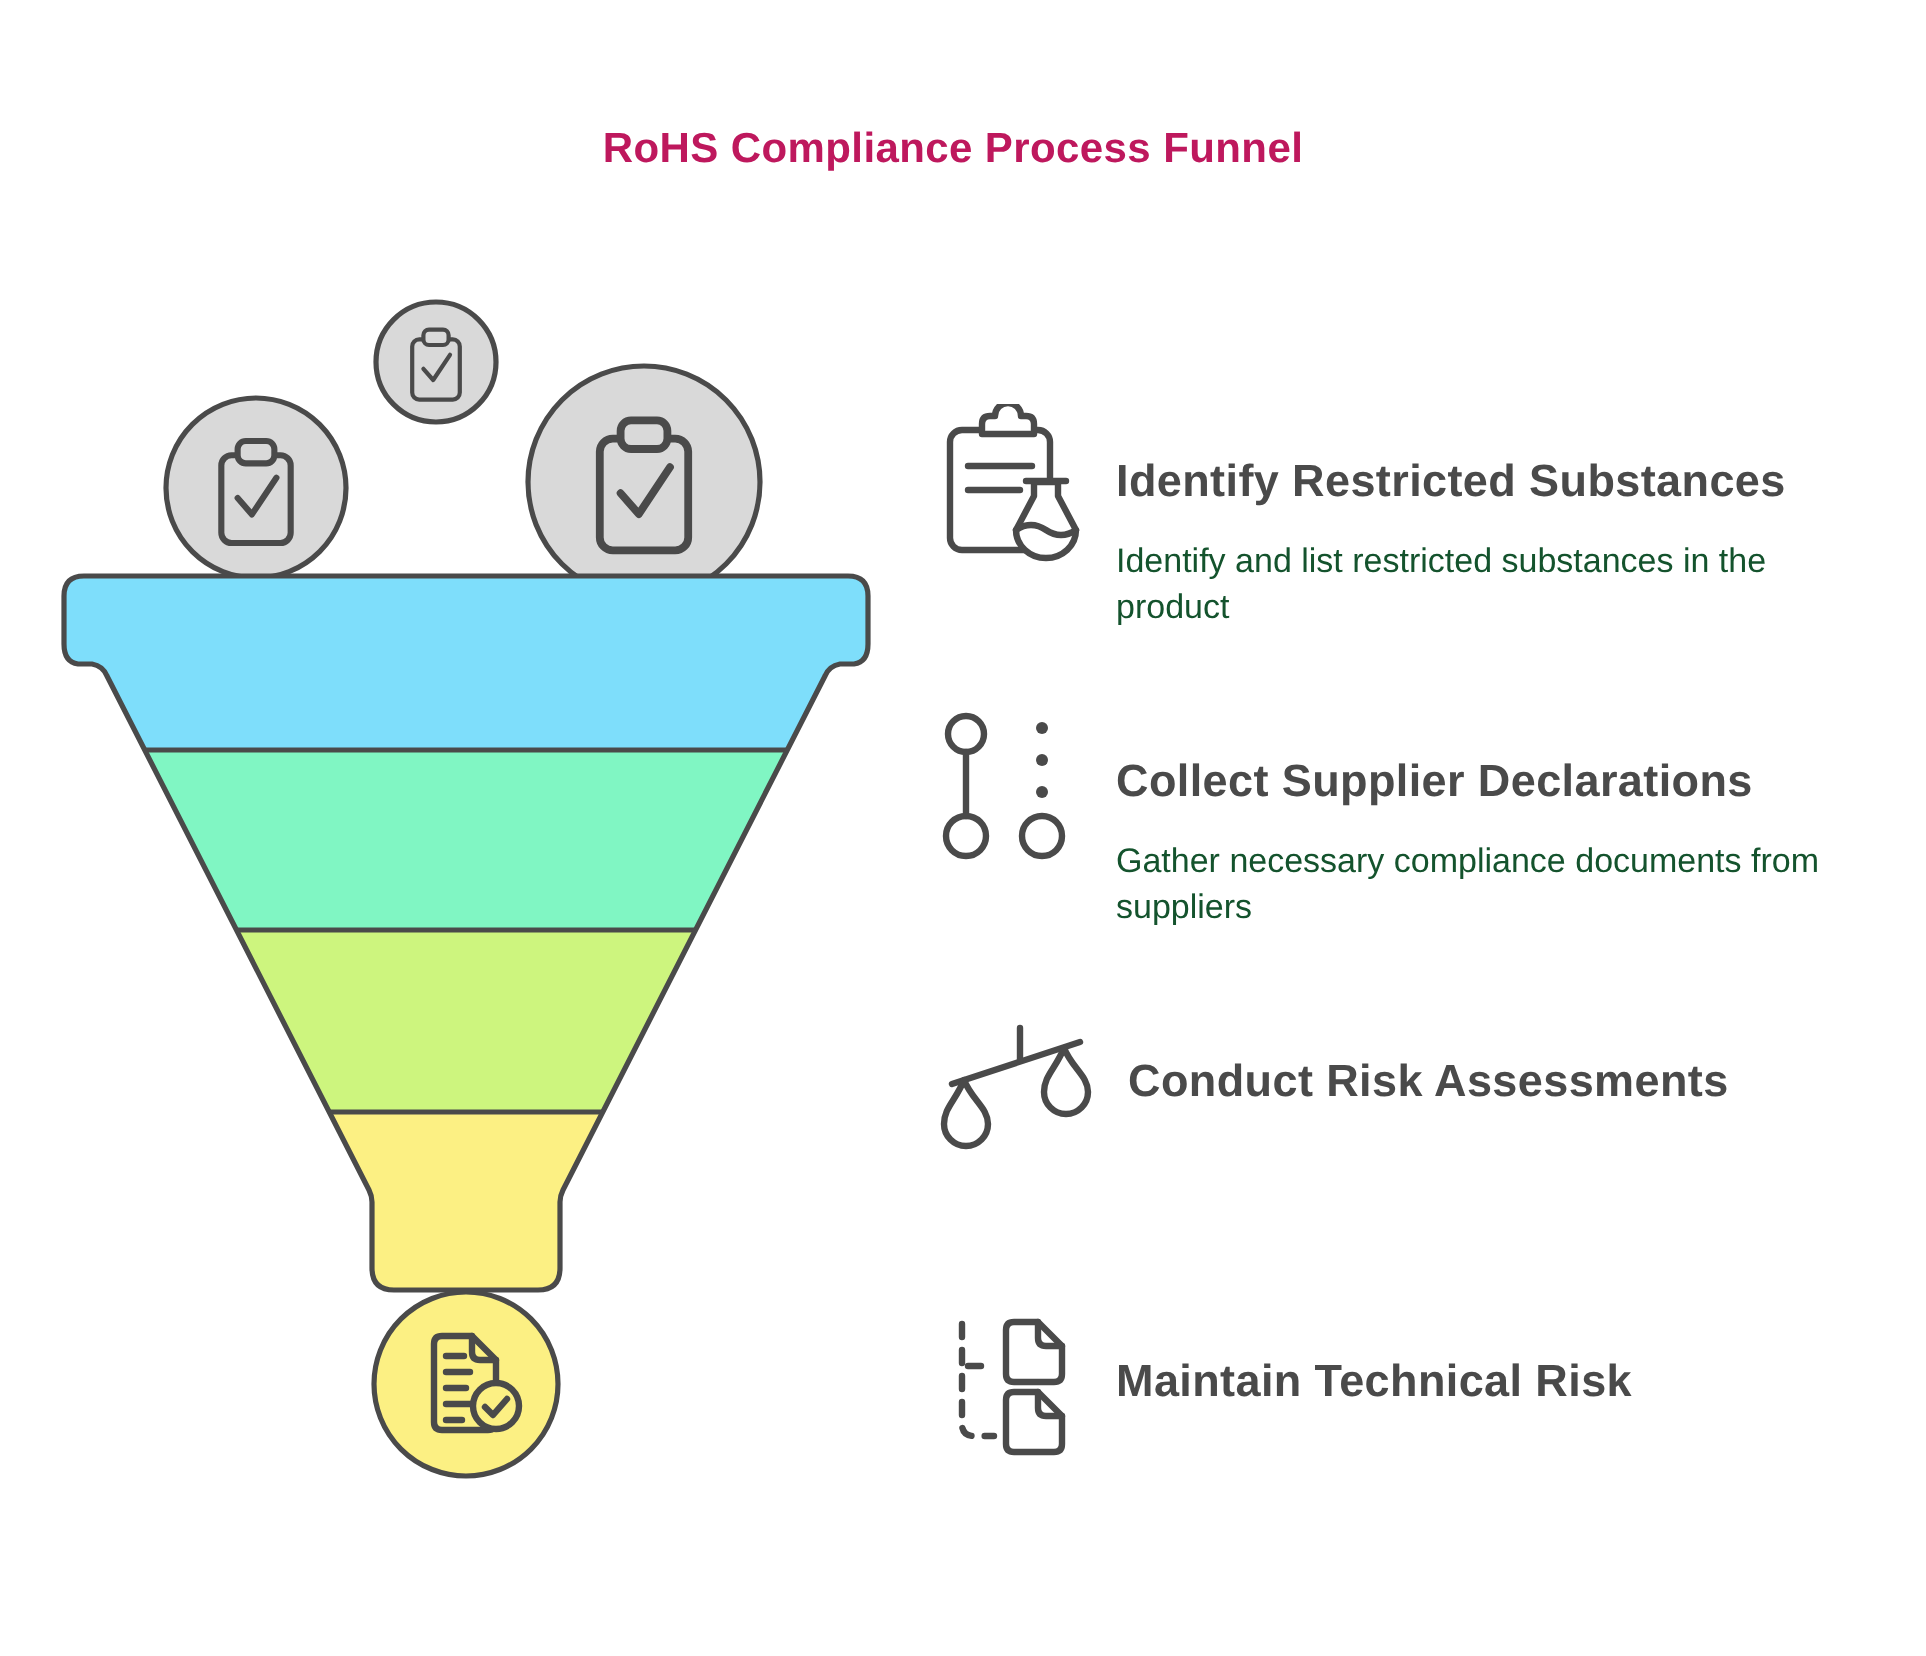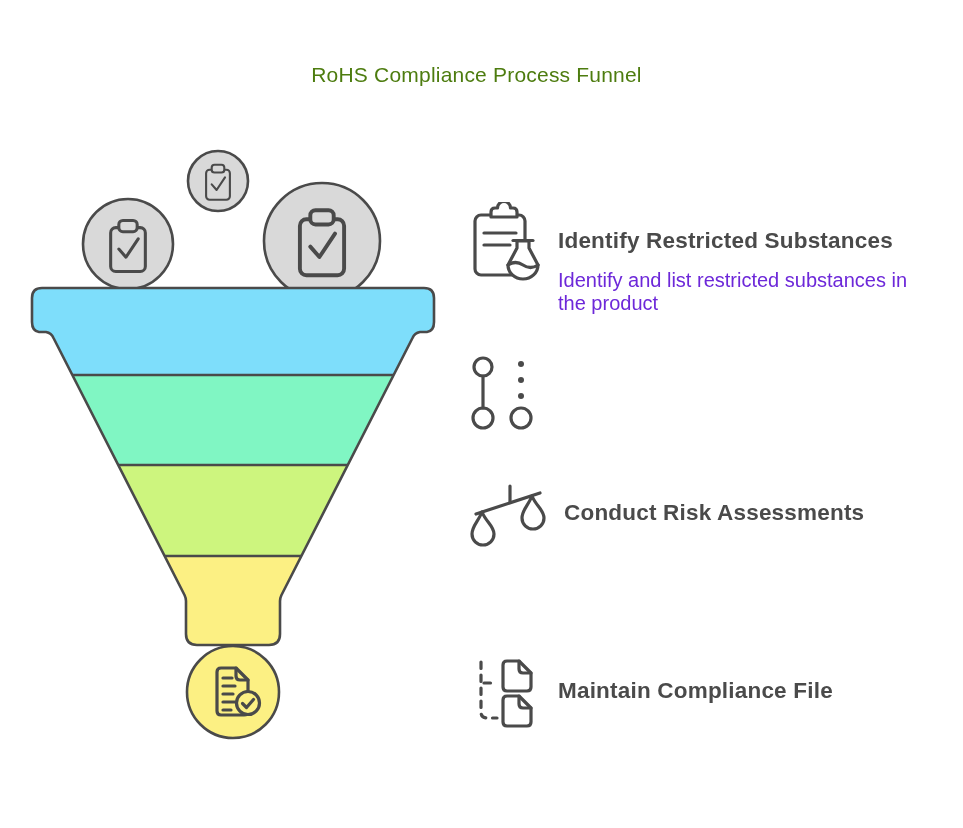--- a/index.html
+++ b/index.html
@@ -4,34 +4,34 @@
 <style>
   html,body{margin:0;padding:0;}
   body{
     width:963px;height:828px;position:relative;overflow:hidden;
     background:#ffffff;
     font-family:"Liberation Sans", sans-serif;
   }
   .page-title{
     position:absolute;top:63px;left:0;width:953px;
     text-align:center;
-    font-size:21px;font-weight:normal;color:#4d7c0f;letter-spacing:.2px;
+    font-size:21px;font-weight:bold;color:#be185d;letter-spacing:.2px;
   }
   .funnel-wrap{position:absolute;left:0;top:0;}
   .steps{position:absolute;left:470px;top:0;width:486px;}
   .step{position:absolute;left:0;display:flex;align-items:flex-start;justify-content:space-between;}
-  .step-1{top:202px}.step-2{top:352px}.step-3{top:474px}.step-4{top:652px}
+  .step-1{top:202px}.step-2{top:352px}.step-3{top:502px}.step-4{top:652px}
   .step-icon{flex:0 0 70px;height:84px;}
   .step-icon svg{display:block}
   .step-text{margin-left:18px;width:378px;padding-top:24px;}
   .step-title{
     font-size:22.5px;font-weight:bold;color:#4a4a4a;line-height:30px;letter-spacing:.2px;
   }
   .step-desc{
-    margin-top:13px;font-size:20px;line-height:23px;color:#6d28d9;
+    margin-top:13px;font-size:17px;line-height:23px;color:#14532d;
   }
   .ic{stroke:#4a4a4a;stroke-width:3.2;fill:none;stroke-linecap:round;stroke-linejoin:round;}
   .ic-fill{fill:#4a4a4a;stroke:none;}
   .ic-mask{fill:#ffffff;}
 </style>
 </head>
 <body>
 
 <div class="page-title">RoHS Compliance Process Funnel</div>
 
@@ -116,20 +116,24 @@
           <circle cx="13" cy="66" r="10"></circle>
           <circle cx="51" cy="66" r="10"></circle>
         </g>
         <g class="ic-fill">
           <circle cx="51" cy="12" r="3"></circle>
           <circle cx="51" cy="28" r="3"></circle>
           <circle cx="51" cy="44" r="3"></circle>
         </g>
       </svg>
     </div>
+    <div class="step-text">
+      <div class="step-title">Collect Supplier Declarations</div>
+      <div class="step-desc">Gather necessary compliance documents from suppliers</div>
+    </div>
   </div>
 
   <div class="step step-3">
     <div class="step-icon">
       <svg width="76" height="84" viewBox="0 0 76 84">
         <g class="ic">
           <line x1="6" y1="40" x2="70" y2="19"></line>
           <line x1="40" y1="28" x2="40" y2="12"></line>
           <path d="M12 38 C8 48 2 52 2 60 A11 11 0 0 0 24 60 C24 52 16 48 12 38 Z"></path>
           <path d="M62 22 C58 32 52 36 52 44 A11 11 0 0 0 74 44 C74 36 66 32 62 22 Z"></path>
@@ -150,17 +154,17 @@
         </g>
         <g class="ic">
           <path d="M37 9 H49 L61 21 V35 Q61 39 57 39 H37 Q33 39 33 35 V13 Q33 9 37 9 Z"></path>
           <path d="M49 9 V17 Q49 21 53 21 H61"></path>
           <path d="M37 44 H49 L61 56 V70 Q61 74 57 74 H37 Q33 74 33 70 V48 Q33 44 37 44 Z"></path>
           <path d="M49 44 V52 Q49 56 53 56 H61"></path>
         </g>
       </svg>
     </div>
     <div class="step-text">
-      <div class="step-title">Maintain Compliance File</div>
+      <div class="step-title">Maintain Technical Risk</div>
     </div>
   </div>
 
 </div>
 
 </body></html>

